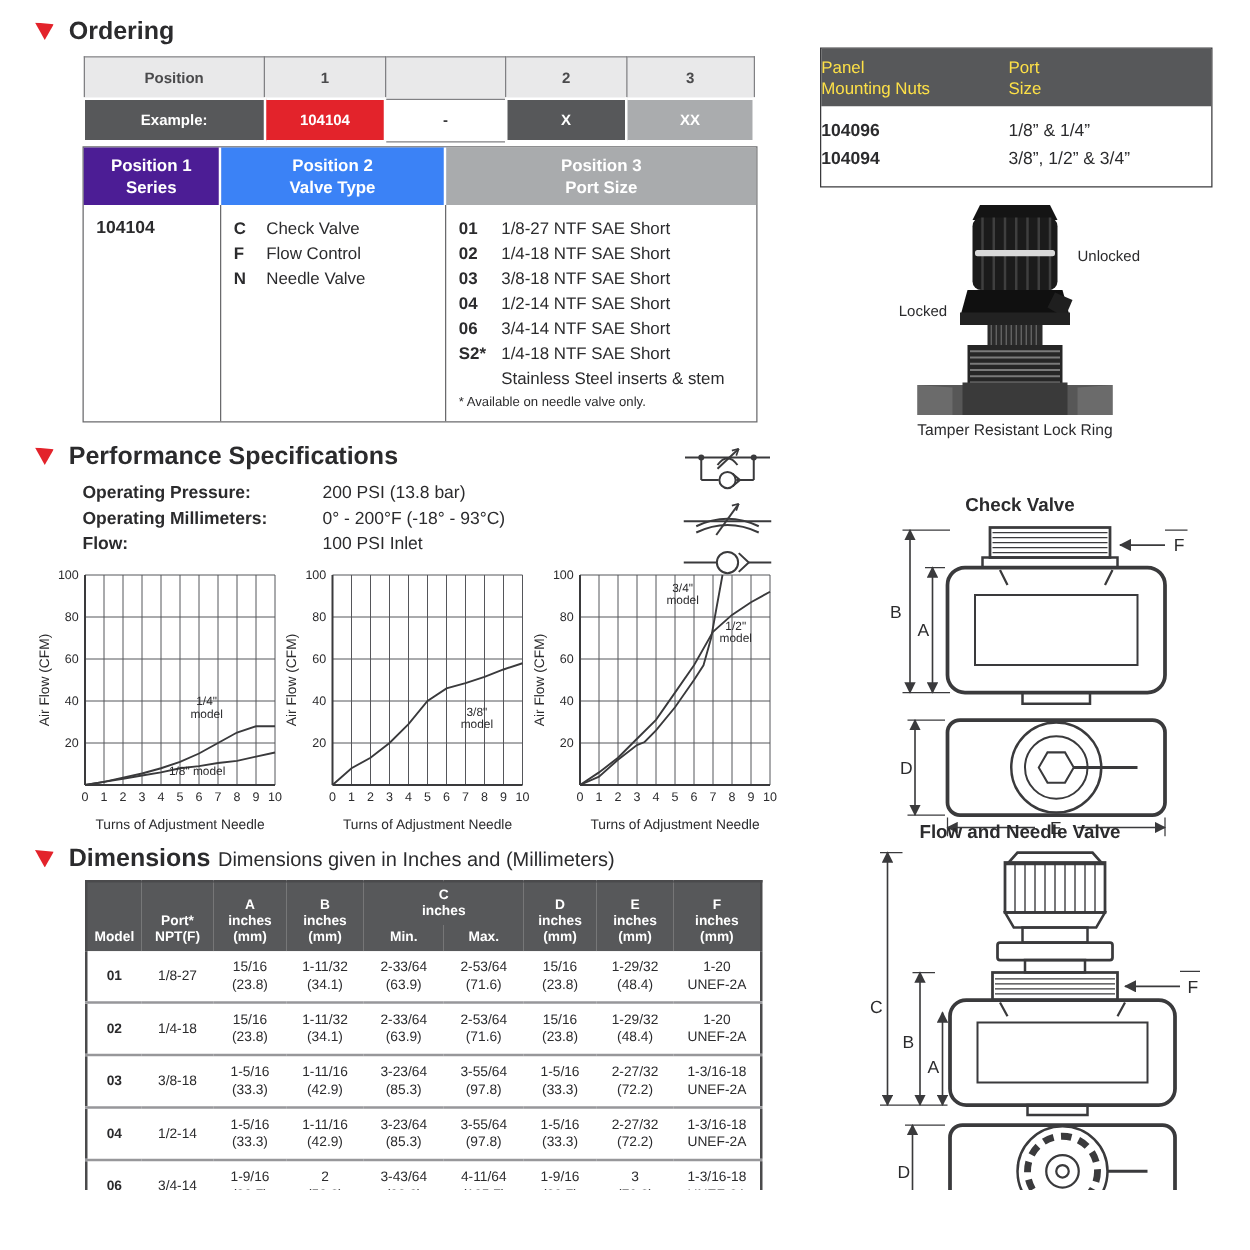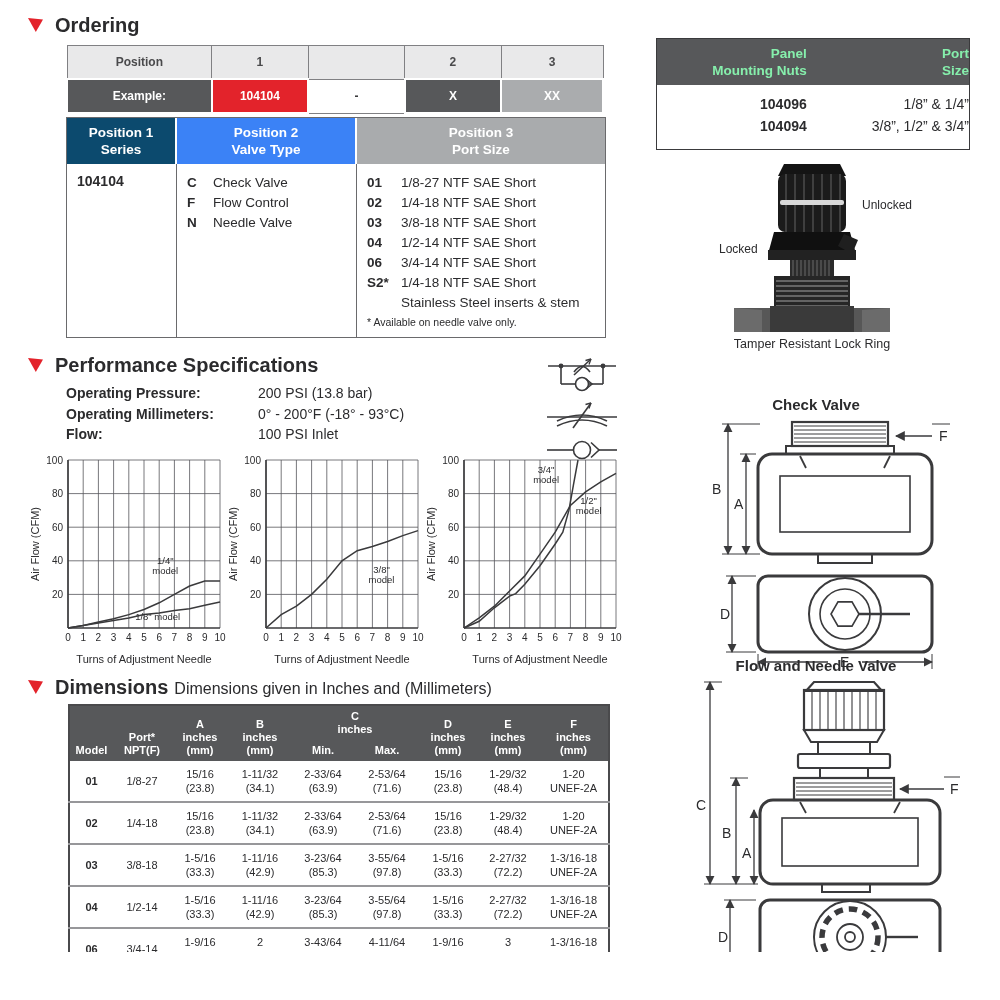--- a/index.html
+++ b/index.html
@@ -18,37 +18,37 @@
   #pos-table td.ex0,#pos-table td.ex3{background:#57585a;}
   #pos-table td.ex1{background:#e3232b;}
   #pos-table td.ex2{background:#fff;color:#3a3a3c;border:1px solid #808083;}
   #pos-table td.ex4{background:#aaacae;}
 
   
   #ord-detail{position:absolute;left:66px;top:117px;width:538px;border:1px solid #6a6a6c;background:#fff;}
   .ord-hrow{display:grid;grid-template-columns:110px 180px 1fr;}
   .oh{color:#fff;font-weight:bold;text-align:center;font-size:13.5px;line-height:17px;padding:6px 0;border-right:2px solid #fff;}
   .oh:last-child{border-right:none;}
-  .oh.red{background:#0c4a6e;}.oh.dark{background:#3b82f6;}.oh.gray{background:#a9abad;}
+  .oh.red{background:#4c1d95;}.oh.dark{background:#3b82f6;}.oh.gray{background:#a9abad;}
   .ord-brow{display:grid;grid-template-columns:110px 180px 1fr;min-height:172px;}
   .ob{padding:9px 10px;border-right:1px solid #6a6a6c;font-size:13.5px;}
   .ob:last-child{border-right:none;}
   .series-num{font-weight:bold;font-size:14px;}
   .vt-row,.ps-row{display:flex;line-height:20px;}
   .vt-row .code{width:26px;font-weight:bold;}
   .ps-row .code{width:34px;font-weight:bold;}
   .ps-extra{margin-left:34px;line-height:20px;}
   .footnote{font-size:10.5px;margin-top:3px;}
 
   
   #nuts-table{position:absolute;left:656px;top:38px;width:312px;border:1.5px solid #3a3a3c;background:#fff;}
   .nut-hrow{display:grid;grid-template-columns:48% 52%;background:#57585a;}
-  .nh{color:#86efac;font-weight:bold;text-align:right;font-size:13.5px;line-height:17px;padding:6px 0;}
+  .nh{color:#fde047;font-weight:normal;text-align:left;font-size:13.5px;line-height:17px;padding:6px 0;}
   .nut-body{padding:8px 0 12px 0;}
-  .nut-row{display:grid;grid-template-columns:48% 52%;line-height:22px;font-size:14px;text-align:right;}
+  .nut-row{display:grid;grid-template-columns:48% 52%;line-height:22px;font-size:14px;text-align:left;}
   .nut-row .pn{font-weight:bold;}
 
   
   #photo{position:absolute;left:732px;top:160px;}
   .photo-label{position:absolute;font-size:12px;color:#2b2b2d;}
   #lbl-unlocked{left:862px;top:198px;}
   #lbl-locked{left:719px;top:242px;}
   #photo-caption{position:absolute;left:656px;top:337px;width:312px;text-align:center;font-size:12.5px;}
 
   

